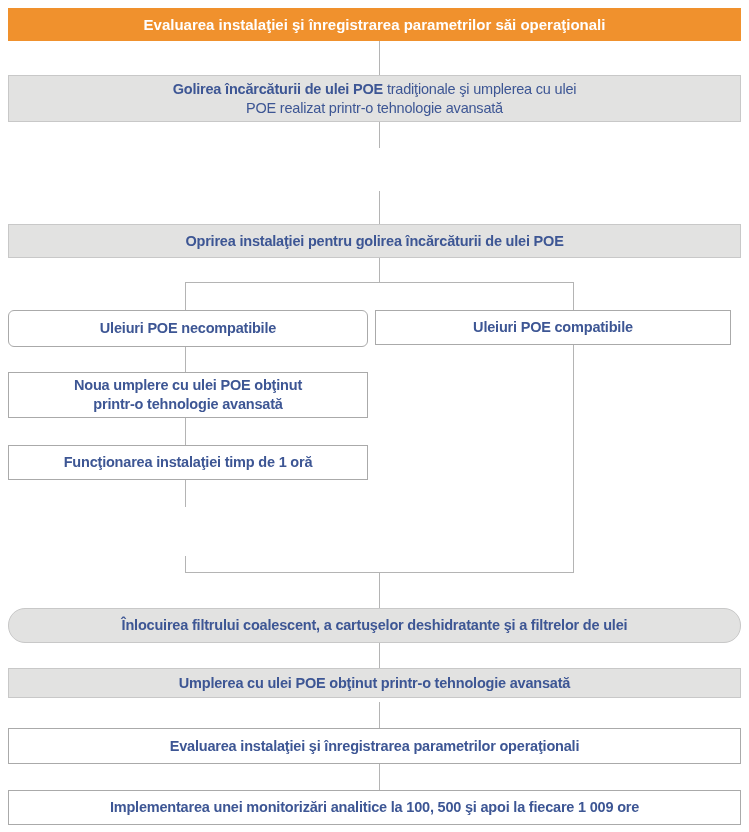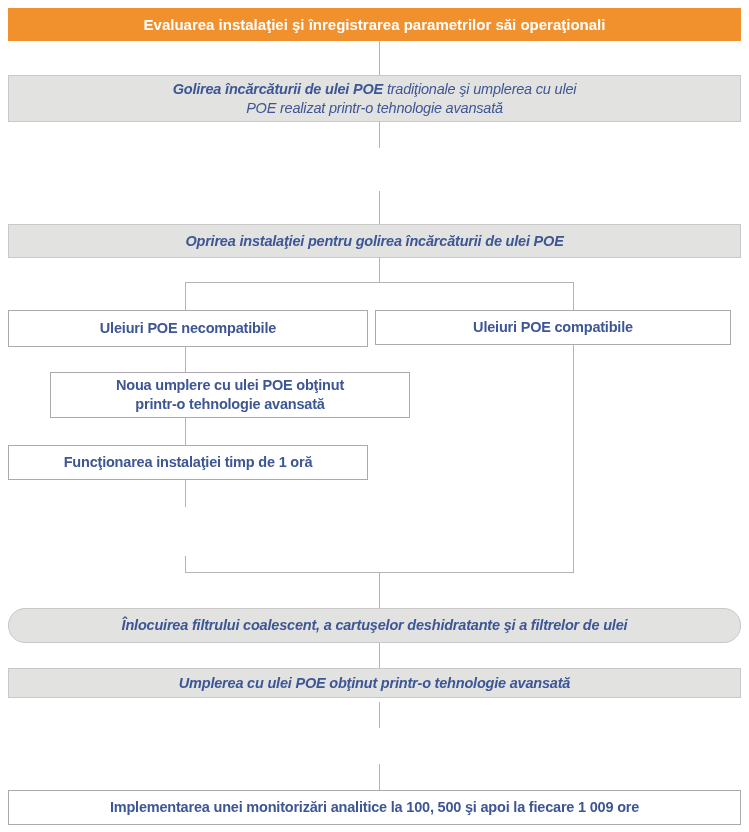--- a/index.html
+++ b/index.html
@@ -28,21 +28,21 @@
     text-align:center;
     color:var(--blue-text);
     font-size:14.5px;
     line-height:1.28;
     font-weight:bold;
     letter-spacing:-0.2px;
     white-space:pre-line;
     padding:2px 8px;
   }
   .box .reg{font-weight:normal;}
-  .gray{background:var(--gray-fill);border:1px solid var(--gray-border);font-style:italic;}
+  .gray{background:var(--gray-fill);border:1px solid var(--gray-border);}
   .whitebox{background:#ffffff;border:1px solid var(--white-border);}
   .header{background:var(--orange);color:#ffffff;font-size:15px;letter-spacing:0;}
   .vline{position:absolute;width:1px;background:var(--connector);}
   .hline{position:absolute;height:1px;background:var(--connector);}
 </style>
 </head>
 <body>
 
 <div id="canvas">
 
@@ -64,33 +64,33 @@
 
   <div class="box gray" style="left:8px;top:224px;width:733px;height:34px;">
     <span>Oprirea instalaţiei pentru golirea încărcăturii de ulei POE</span>
   </div>
 
   <div class="vline" style="left:379px;top:258px;height:24px;"></div>
   <div class="hline" style="left:185px;top:282px;width:389px;"></div>
   <div class="vline" style="left:185px;top:282px;height:28px;"></div>
   <div class="vline" style="left:573px;top:282px;height:29px;"></div>
 
-  <div class="box whitebox" style="left:8px;top:310px;width:360px;height:37px;">
+  <div class="box whitebox" style="left:8px;top:310px;width:360px;height:37px;border-radius:6px;">
     <span>Uleiuri POE necompatibile</span>
   </div>
 
   <div class="box whitebox" style="left:375px;top:310px;width:356px;height:35px;">
     <span>Uleiuri POE compatibile</span>
   </div>
 
   <div class="vline" style="left:185px;top:347px;height:25px;"></div>
 
   <div class="vline" style="left:573px;top:345px;height:227px;"></div>
 
-  <div class="box whitebox" style="left:8px;top:372px;width:360px;height:46px;margin-left:42px;">
+  <div class="box whitebox" style="left:8px;top:372px;width:360px;height:46px;">
     <span>Noua umplere cu ulei POE obţinut
 printr-o tehnologie avansată</span>
   </div>
 
   <div class="vline" style="left:185px;top:418px;height:27px;"></div>
 
   <div class="box whitebox" style="left:8px;top:445px;width:360px;height:35px;">
     <span>Funcţionarea instalaţiei timp de 1 oră</span>
   </div>
 
@@ -106,20 +106,23 @@
   </div>
 
   <div class="vline" style="left:379px;top:643px;height:25px;"></div>
 
   <div class="box gray" style="left:8px;top:668px;width:733px;height:30px;">
     <span>Umplerea cu ulei POE obţinut printr-o tehnologie avansată</span>
   </div>
 
   <div class="vline" style="left:379px;top:702px;height:26px;"></div>
 
+  <div class="box whitebox" style="left:8px;top:728px;width:733px;height:36px;">
+    <span>Evaluarea instalaţiei şi înregistrarea parametrilor operaţionali</span>
+  </div>
 
   <div class="vline" style="left:379px;top:764px;height:26px;"></div>
 
   <div class="box whitebox" style="left:8px;top:790px;width:733px;height:35px;">
     <span>Implementarea unei monitorizări analitice la 100, 500 şi apoi la fiecare 1 009 ore</span>
   </div>
 
 </div>
 
 </body></html>

